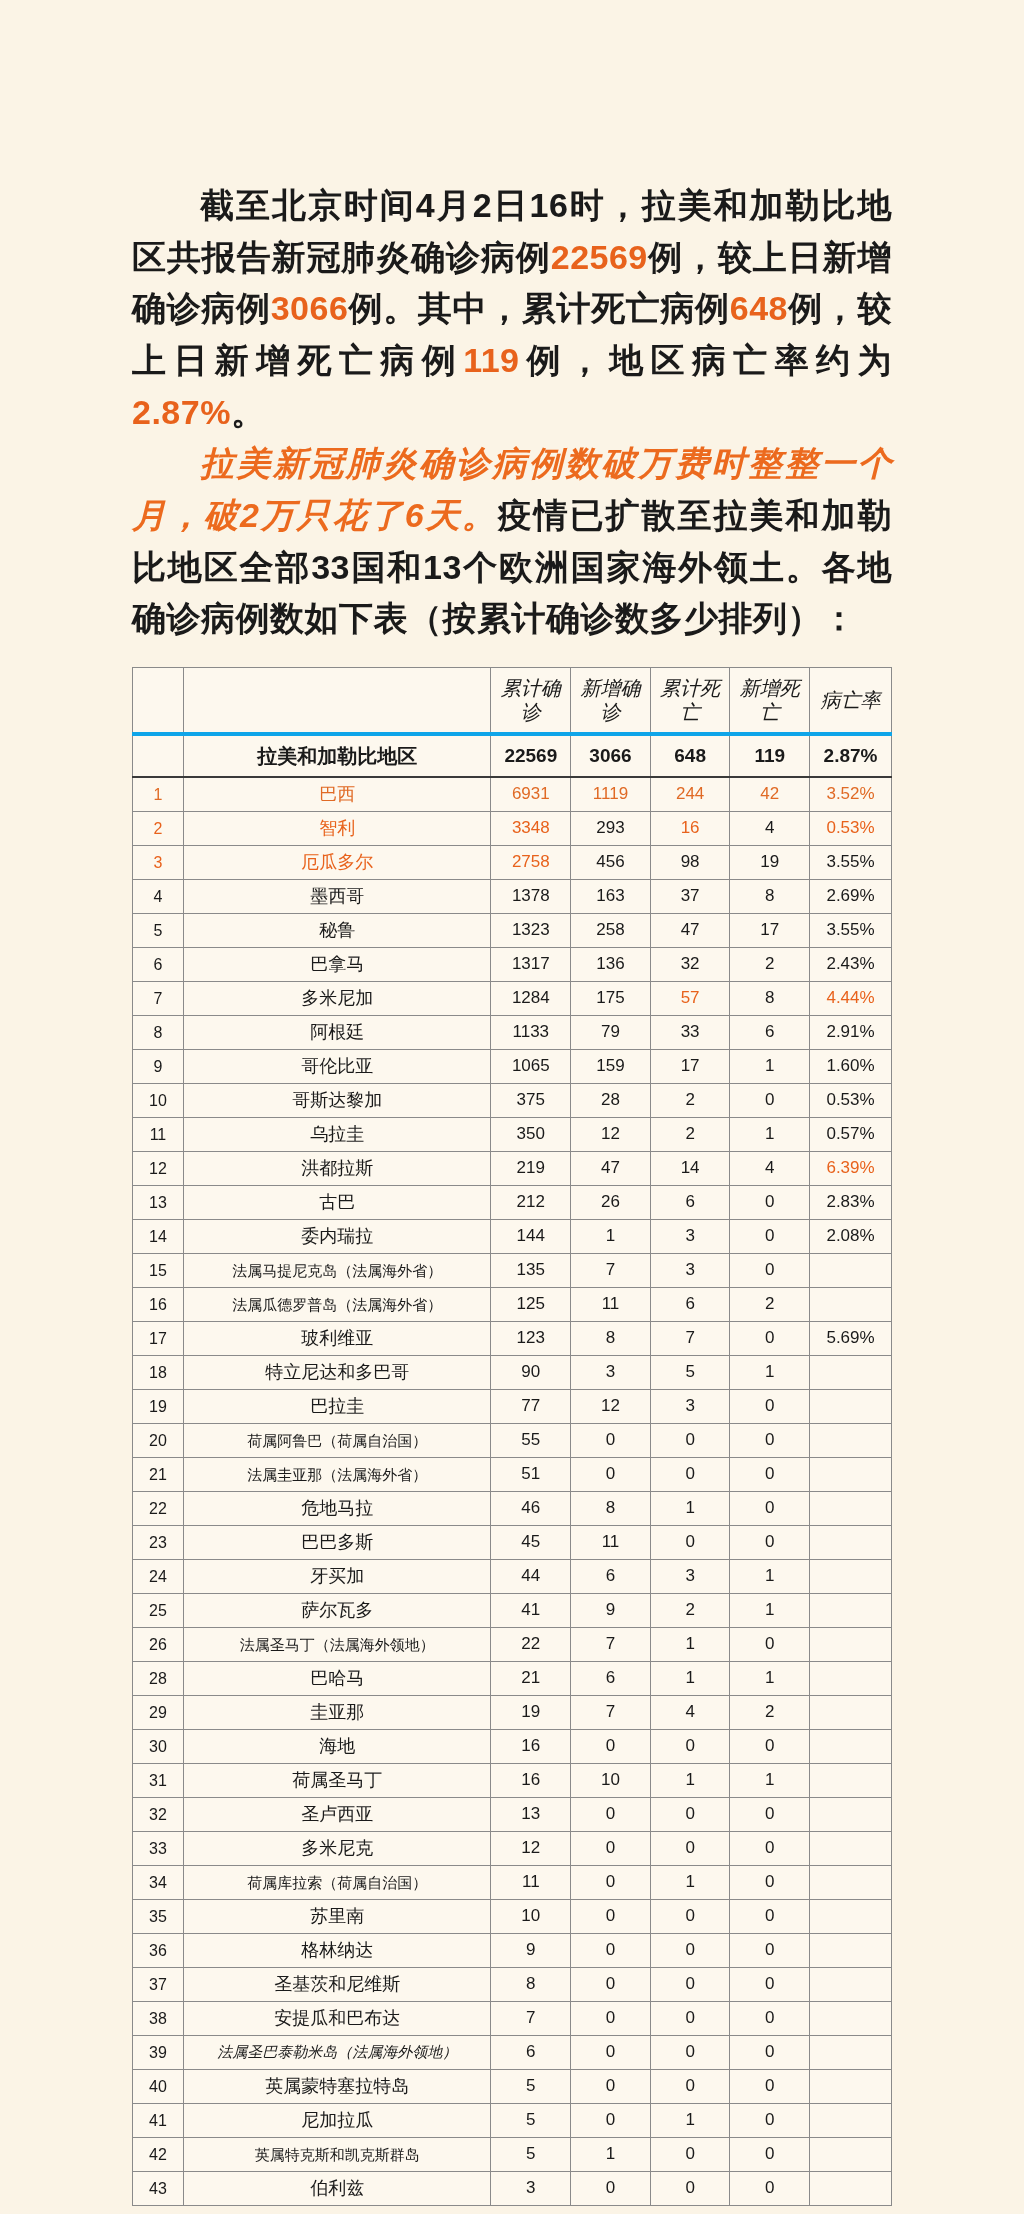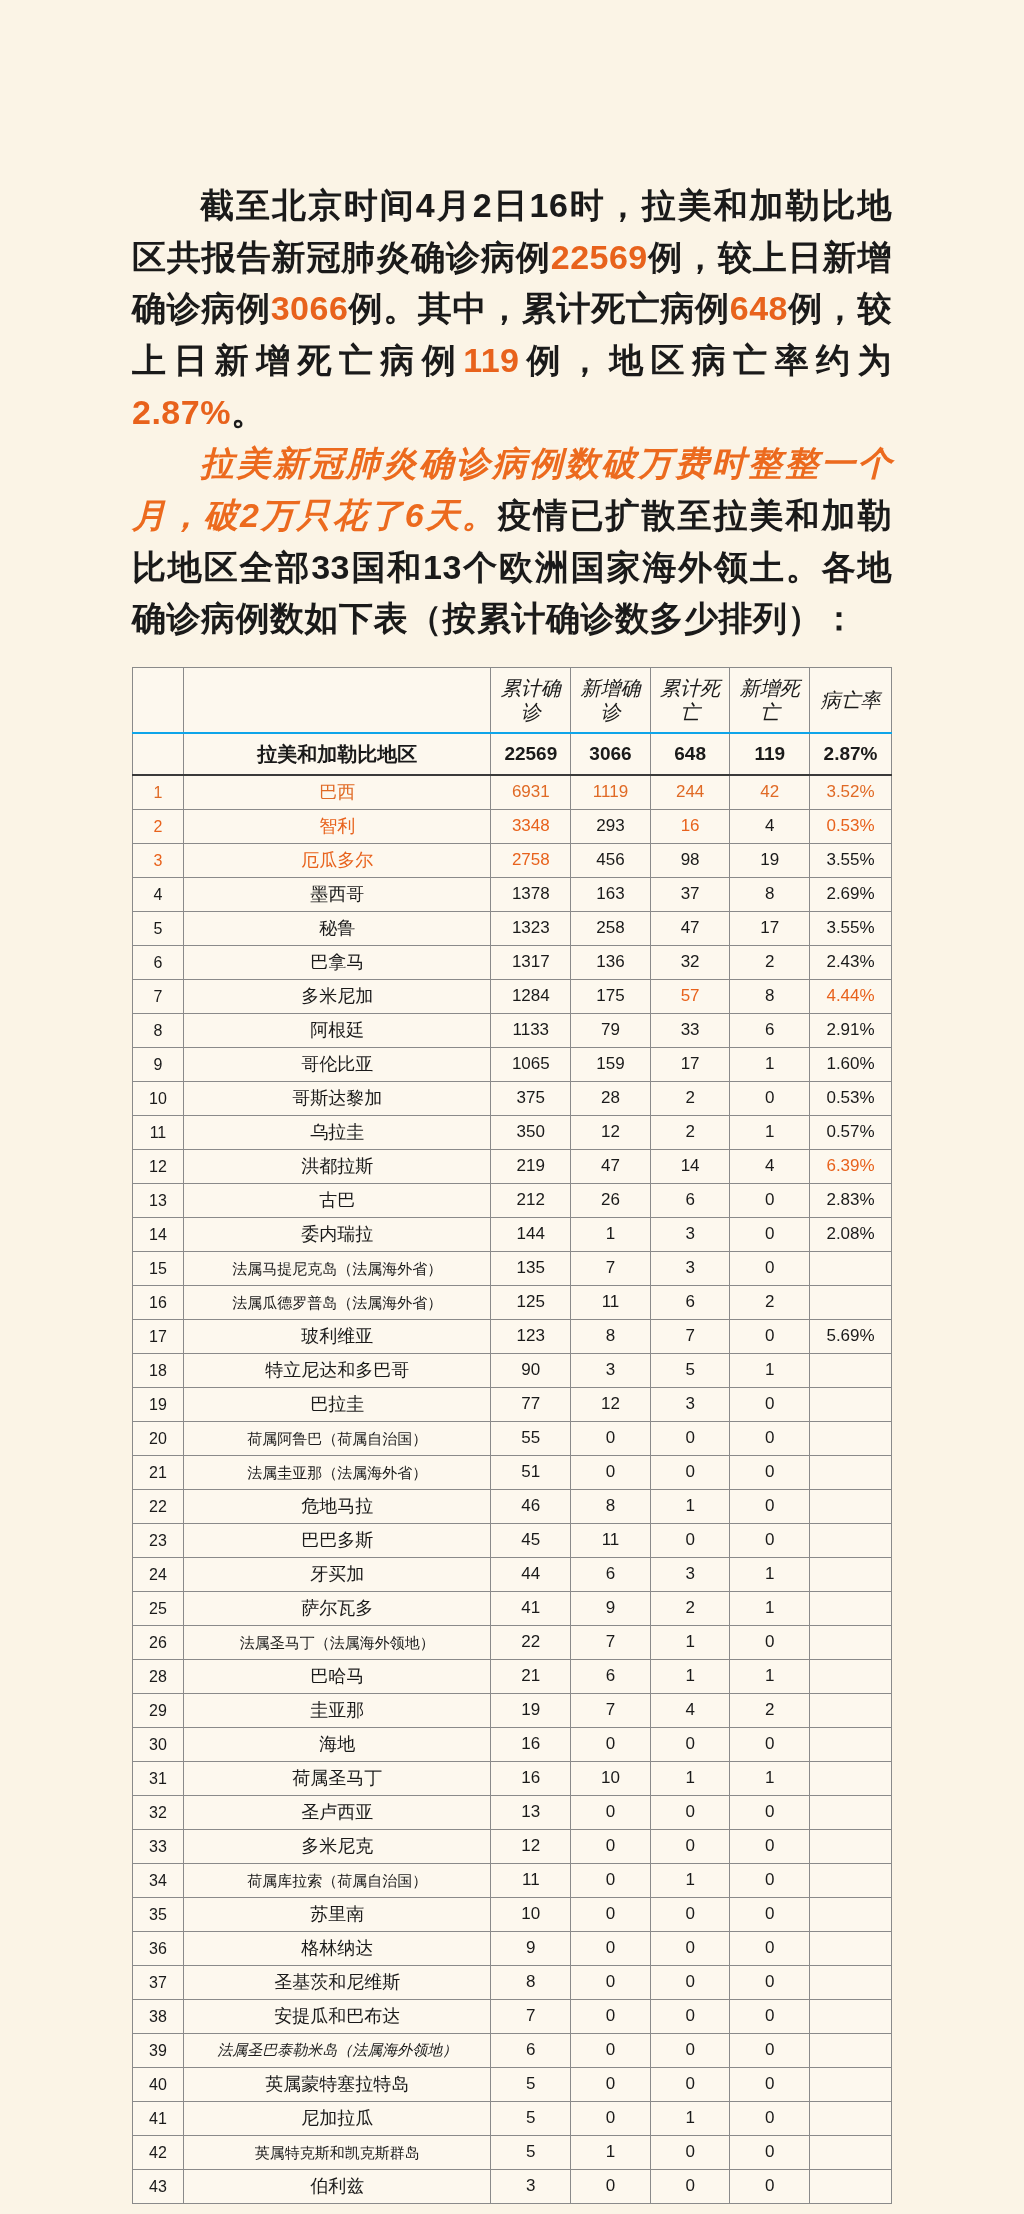--- a/index.html
+++ b/index.html
@@ -56,21 +56,21 @@
     font-size:20px;
     height:58px;
     font-weight:400;
     font-style:italic;
   }
   thead td.blank{border-top:1px solid #8a8a8a;}
   tr.total td{
     font-weight:700;
     font-size:19px;
     height:34px;
-    border-top:2px solid #0ea5e9;
+    border-top:4px solid #0ea5e9;
     border-bottom:2px solid #3a3a3a;
   }
   tr.total td.name{font-size:20px;}
   tbody td{height:27px;}
   td.name{font-size:18px;}
   td.rank{font-size:16px;}
   .row-orange td{color:#e06a25;}
   .cell-orange{color:#e8621c !important;}
   td.small{font-size:15px;}
 </style>

